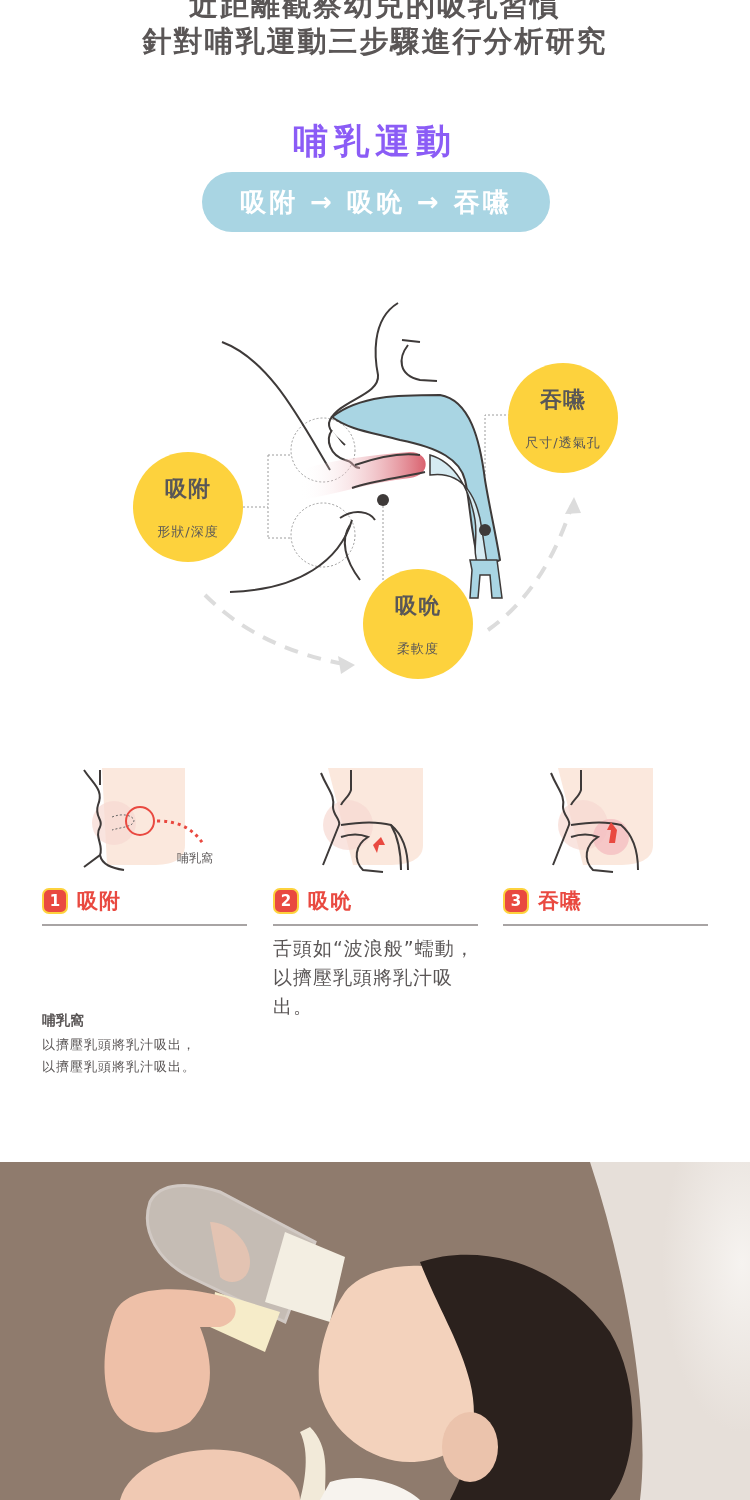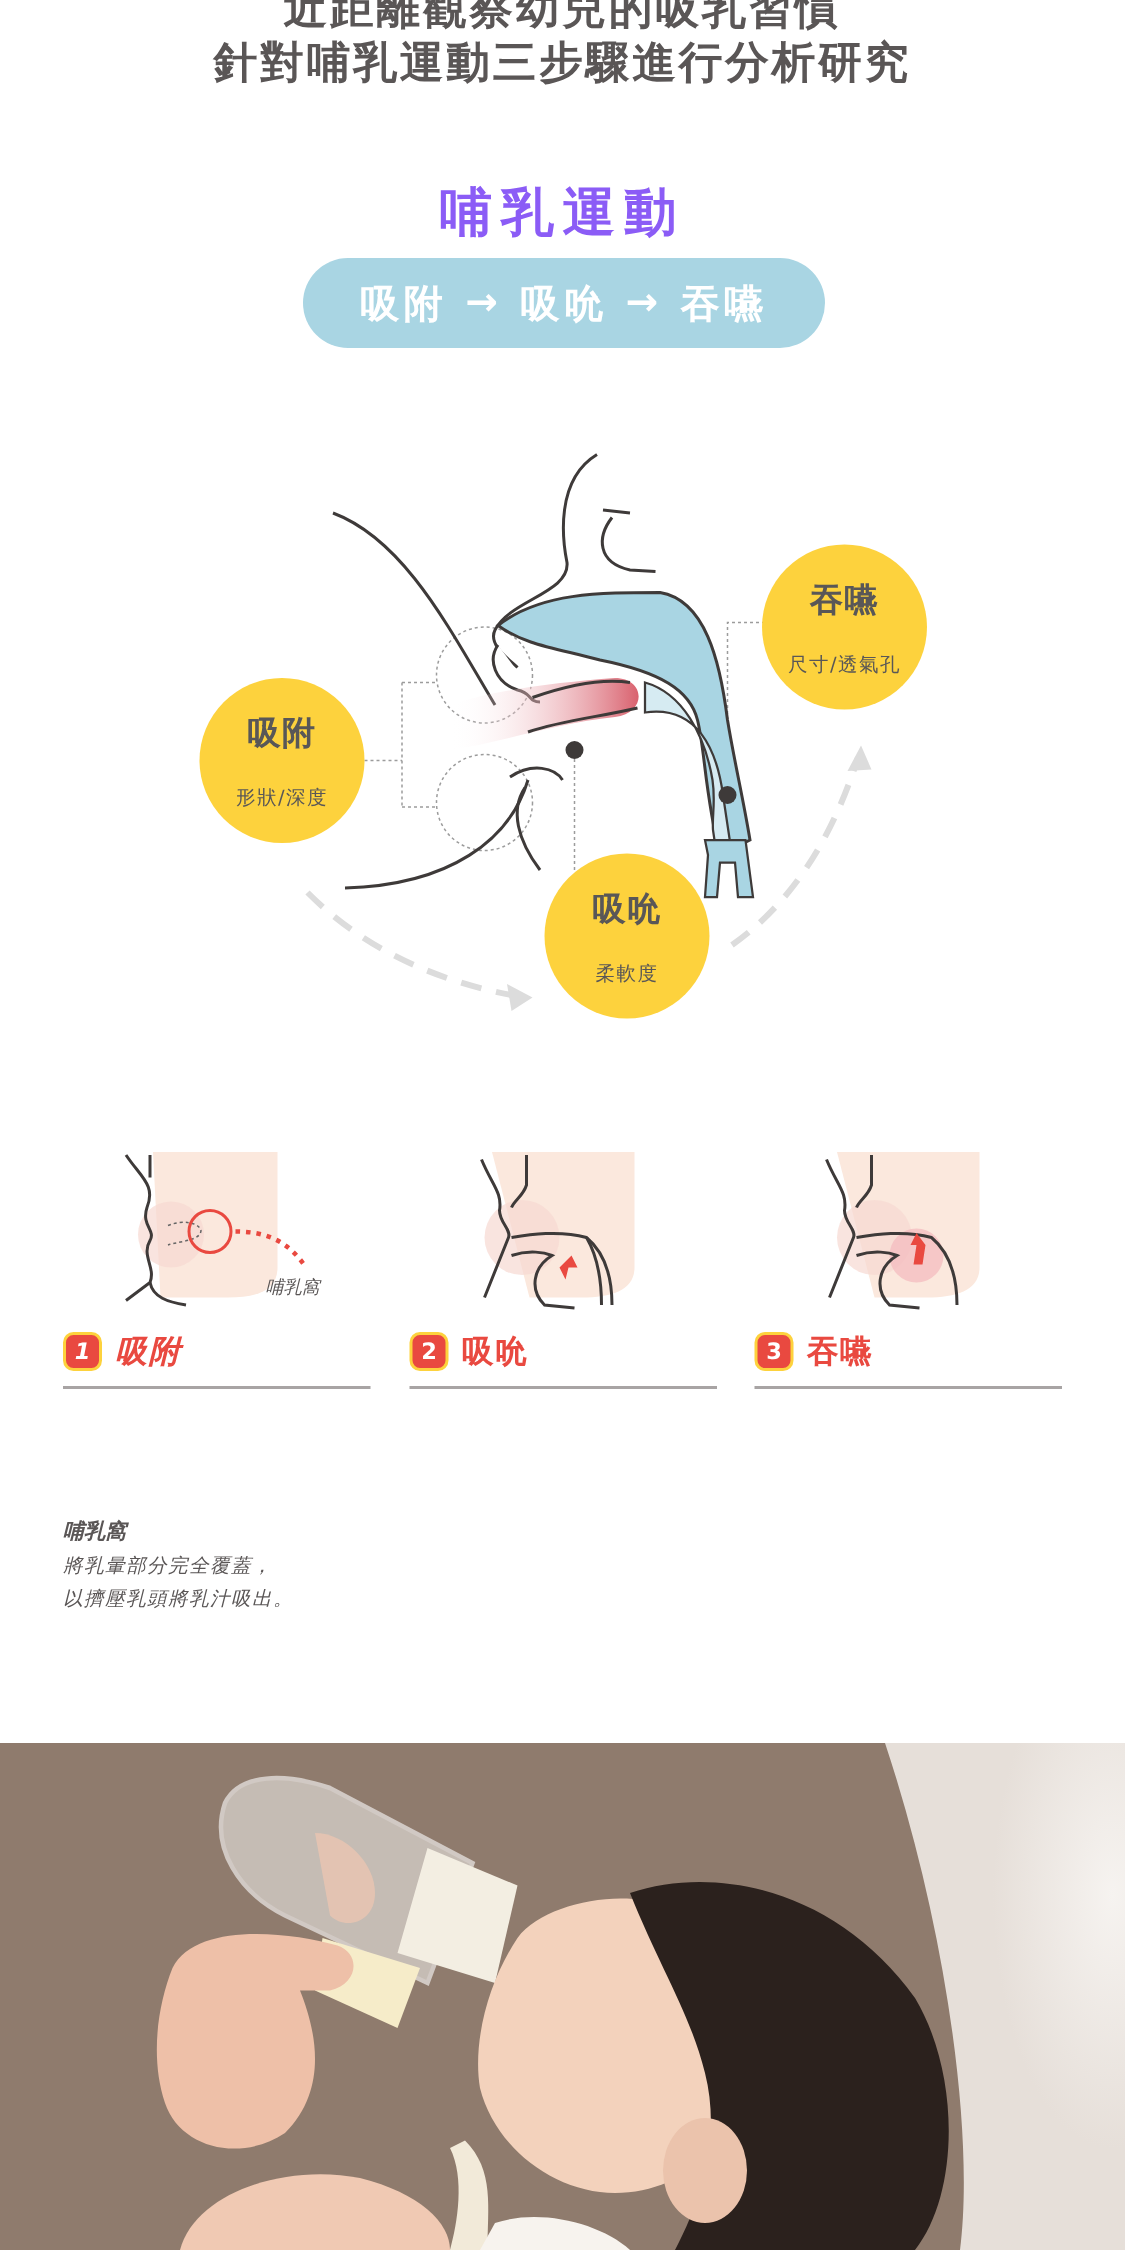--- a/index.html
+++ b/index.html
@@ -19,21 +19,21 @@
 
   .circle { position:absolute; border-radius:50%; background:#fdd23d; display:flex; flex-direction:column; align-items:center; justify-content:center; color:#595757; }
   .circle .ct { font-size:22px; font-weight:bold; letter-spacing:1px; }
   .circle .cs { font-size:13px; margin-top:19px; letter-spacing:1px; }
   .c-attach { left:133px; top:452px; width:110px; height:110px; }
   .c-suck   { left:363px; top:569px; width:110px; height:110px; }
   .c-swallow{ left:508px; top:363px; width:110px; height:110px; }
 
   .steps { position:absolute; top:765px; left:0; width:750px; }
   .step { position:absolute; top:0; width:205px; }
-  .step.s1 { left:42px;font-style:italic; }
+  .step.s1 { left:42px; }
   .step.s2 { left:273px; }
   .step.s3 { left:503px; }
   .step .ill { position:relative; height:115px; }
   .step .ill svg { position:absolute; left:0; top:0; }
   .step-head { position:absolute; top:122px; left:0; display:flex; align-items:center; }
   .num-badge { width:26px; height:26px; border-radius:7px; background:#e94940; border:2.5px solid #fdd23d; color:#fff; font-size:15px; font-weight:bold; display:flex; align-items:center; justify-content:center; }
   .step-title { color:#e94940; font-size:21px; font-weight:bold; margin-left:9px; letter-spacing:1px; }
   .step-rule { position:absolute; top:159px; left:0; width:205px; height:2px; background:#a8a4a4; }
   .step-desc { position:absolute; top:169px; left:0; width:205px; font-size:19px; line-height:29px; color:#5a5656; letter-spacing:1px; }
   .note-title { position:absolute; top:247px; left:0; font-size:14px; font-weight:bold; color:#5a5656; }
@@ -131,21 +131,21 @@
       </svg>
       <span class="ill-label" style="left:135px;top:85px;">哺乳窩</span>
     </div>
     <div class="step-head">
       <div class="num-badge">1</div>
       <div class="step-title">吸附</div>
     </div>
     <div class="step-rule"></div>
     <div class="note-title">哺乳窩</div>
     <div class="note-body">
-      <div>將乳暈部分完全覆蓋，</div>
+      <div>以擠壓乳頭將乳汁吸出，</div>
       <div>以擠壓乳頭將乳汁吸出。</div>
     </div>
   </div>
 
   <div class="step s2">
     <div class="ill">
       <svg width="205" height="115">
         <path d="M55,3 L150,3 L150,80 C150,95 135,100 115,100 L80,100 Z" fill="#fbe8dd"></path>
         <circle cx="75" cy="60" r="25" fill="#f7d8d2" opacity="0.7"></circle>
         <path d="M48,8 C55,25 62,30 60,42 C60,50 68,55 66,60 L50,100" fill="none" stroke="#3e3a39" stroke-width="2"></path>
@@ -154,20 +154,21 @@
         <path d="M118,60 C125,72 128,88 128,105" fill="none" stroke="#3e3a39" stroke-width="2"></path>
         <path d="M68,72 C80,68 90,70 95,72 C82,80 80,95 90,105 L110,107" fill="none" stroke="#3e3a39" stroke-width="2"></path>
         <path d="M100,80 L108,72 L112,80 L106,80 L104,88 Z" fill="#e94940"></path>
       </svg>
     </div>
     <div class="step-head">
       <div class="num-badge">2</div>
       <div class="step-title">吸吮</div>
     </div>
     <div class="step-rule"></div>
+    <div class="step-desc">舌頭如“波浪般”蠕動，以擠壓乳頭將乳汁吸出。</div>
   </div>
 
   <div class="step s3">
     <div class="ill">
       <svg width="205" height="115">
         <path d="M55,3 L150,3 L150,80 C150,95 135,100 115,100 L80,100 Z" fill="#fbe8dd"></path>
         <circle cx="80" cy="60" r="25" fill="#f7d8d2" opacity="0.7"></circle>
         <circle cx="108" cy="72" r="18" fill="#f4b9bd" opacity="0.7"></circle>
         <path d="M48,8 C55,25 62,30 60,42 C60,50 68,55 66,60 L50,100" fill="none" stroke="#3e3a39" stroke-width="2"></path>
         <path d="M78,5 L78,25 C76,32 70,35 68,40" fill="none" stroke="#3e3a39" stroke-width="2"></path>

